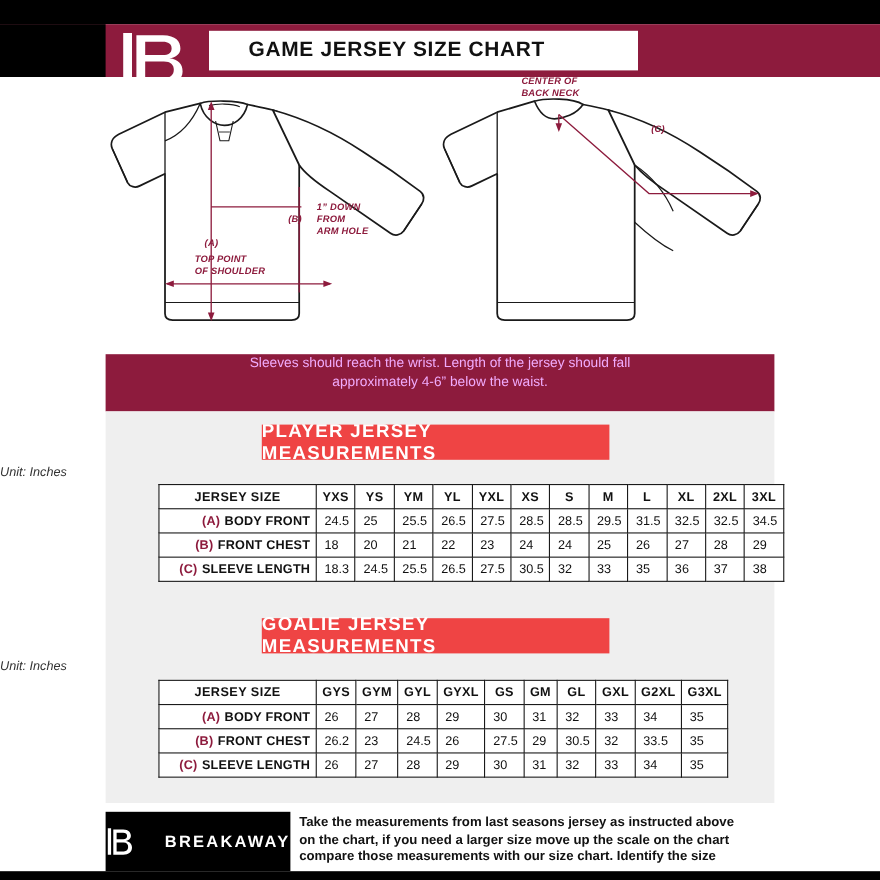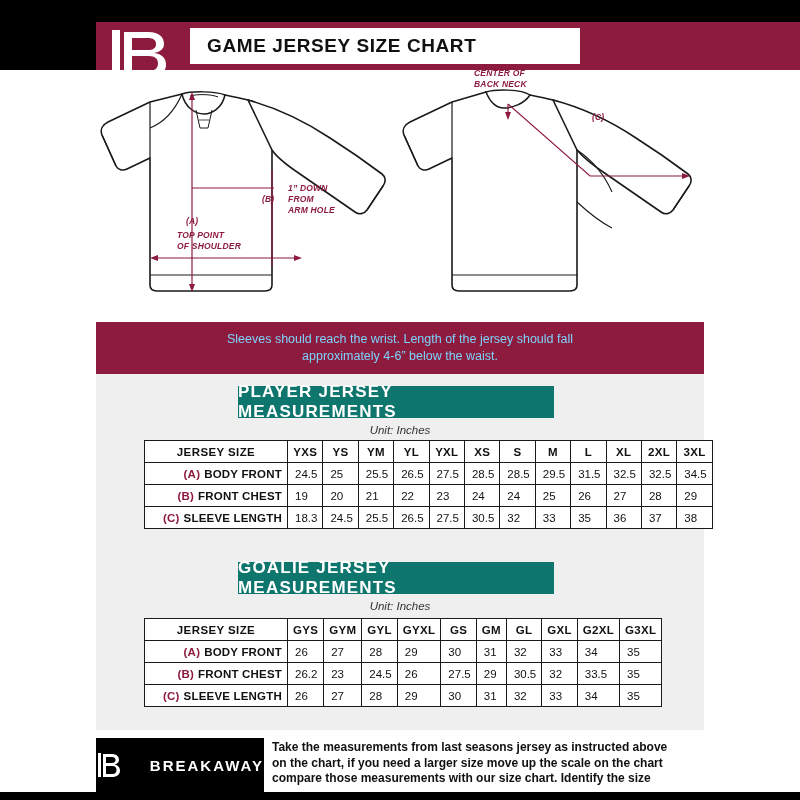--- a/index.html
+++ b/index.html
@@ -40,21 +40,21 @@
     width: 96px; height: 48px;
     background: #000000;
   }
   .header-title-box {
     position: absolute;
     left: 190px; top: 28px;
     width: 390px; height: 36px;
     background: #ffffff;
     display: flex;
     align-items: center;
-    padding-left: 17px;
+    padding-left: 36px;
     box-sizing: border-box;
   }
   .header-title {
     font-size: 19px;
     font-weight: bold;
     letter-spacing: 0.6px;
     color: #111;
   }
 
   
@@ -71,48 +71,46 @@
     width: 800px; height: 250px;
     background: #ffffff;
   }
 
   
   .note-bar {
     position: absolute;
     left: 96px; top: 322px;
     width: 608px; height: 52px;
     background: #8d1b3d;
-    color: #7dd3fc;
+    color: #f0abfc;
     display: flex;
     flex-direction: column;
     align-items: center;
-    justify-content: center;
     text-align: center;
   }
   .note-bar div {
     font-size: 12.5px;
     line-height: 17px;
   }
 
   
   .plaque {
     position: absolute;
-    background: #0f766e;
+    background: #ef4444;
     color: #fff;
     display: flex;
     align-items: center;
     justify-content: flex-end;
     font-size: 17px;
     font-weight: bold;
     letter-spacing: 1.2px;
   }
   .unit-label {
     position: absolute;
     width: 100%;
-    text-align: center;
     font-size: 11.5px;
     font-style: italic;
     color: #333;
   }
 
   
   .gray-panel {
     position: absolute;
     background: #efefef;
   }
@@ -404,21 +402,21 @@
         <td class="val">29.5</td>
         <td class="val">31.5</td>
         <td class="val">32.5</td>
         <td class="val">32.5</td>
         <td class="val">34.5</td>
       </tr>
       <tr>
         <td class="rowhead">
           <span class="tag">(B)</span><span>FRONT CHEST</span>
         </td>
-        <td class="val">19</td>
+        <td class="val">18</td>
         <td class="val">20</td>
         <td class="val">21</td>
         <td class="val">22</td>
         <td class="val">23</td>
         <td class="val">24</td>
         <td class="val">24</td>
         <td class="val">25</td>
         <td class="val">26</td>
         <td class="val">27</td>
         <td class="val">28</td>

